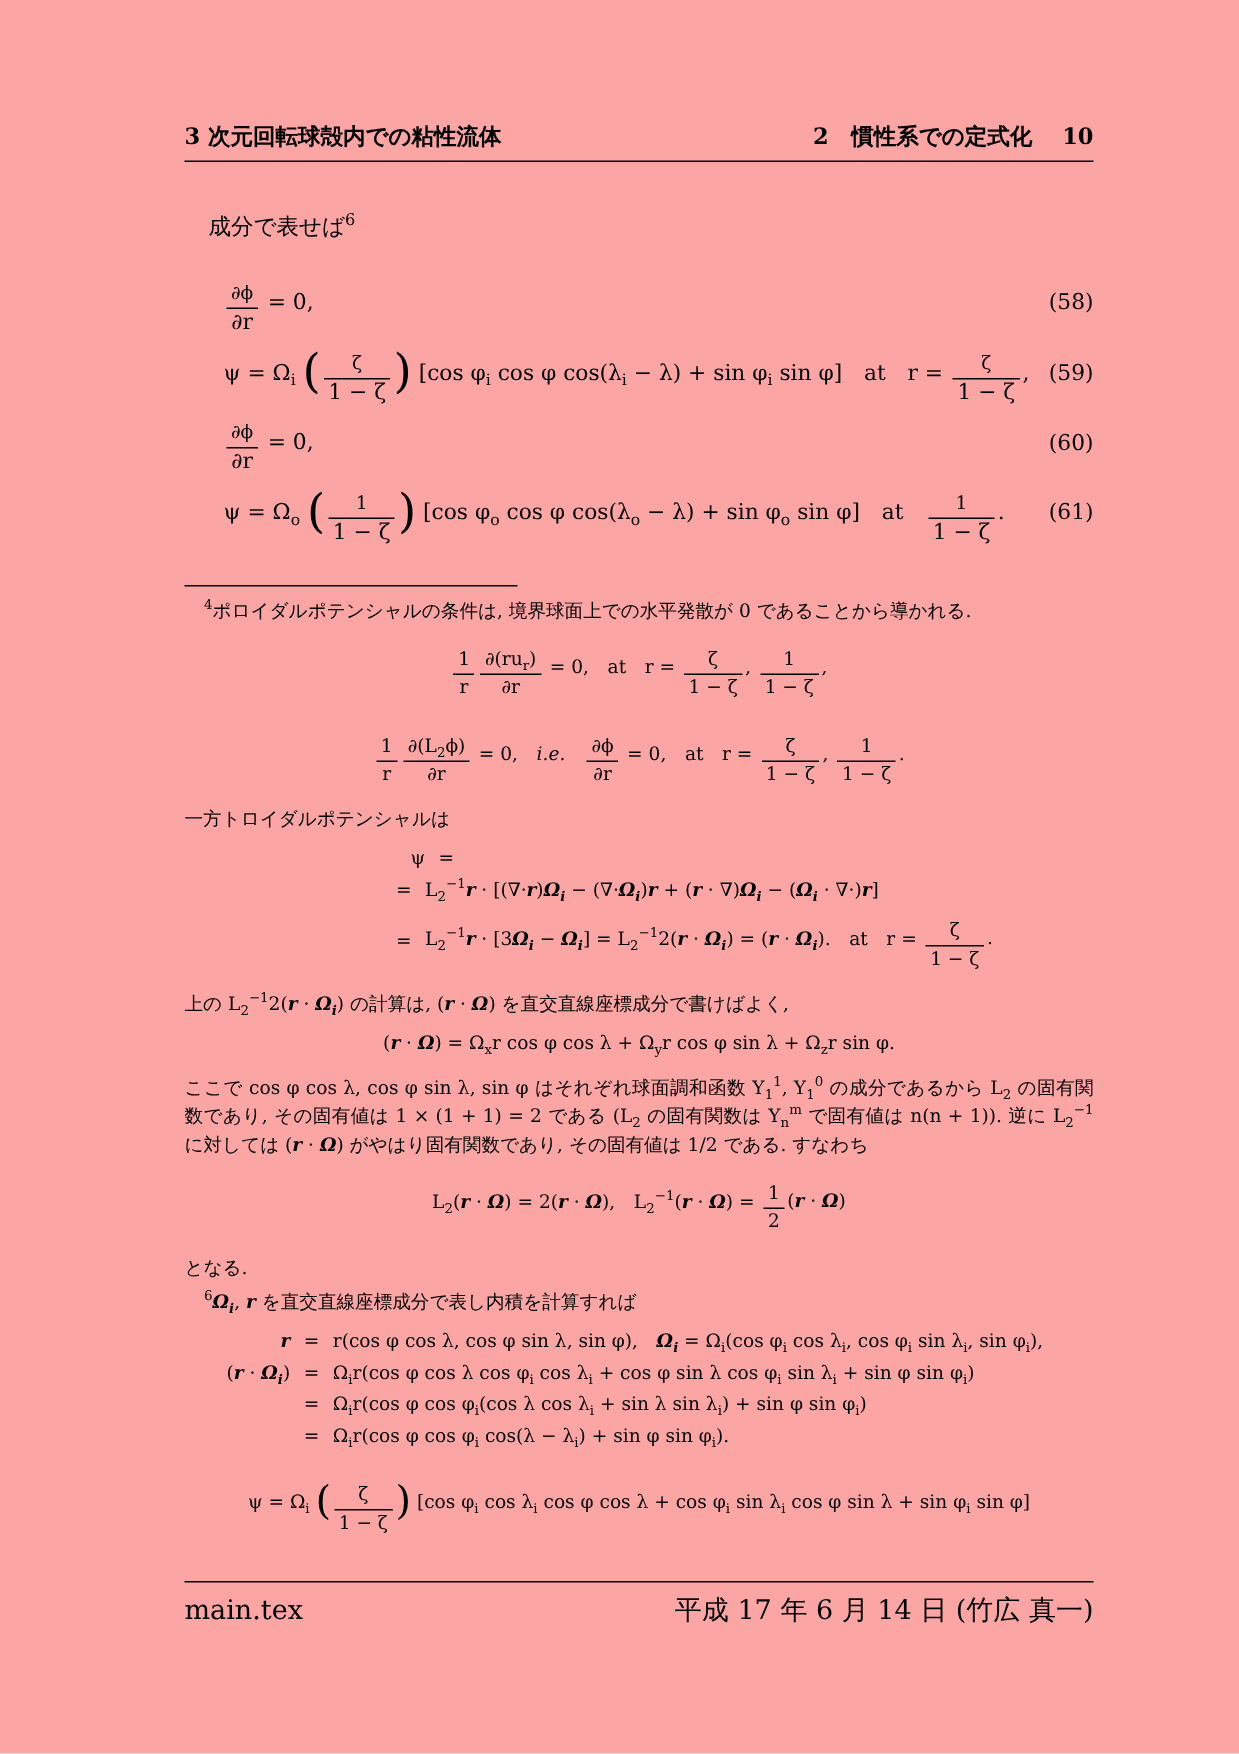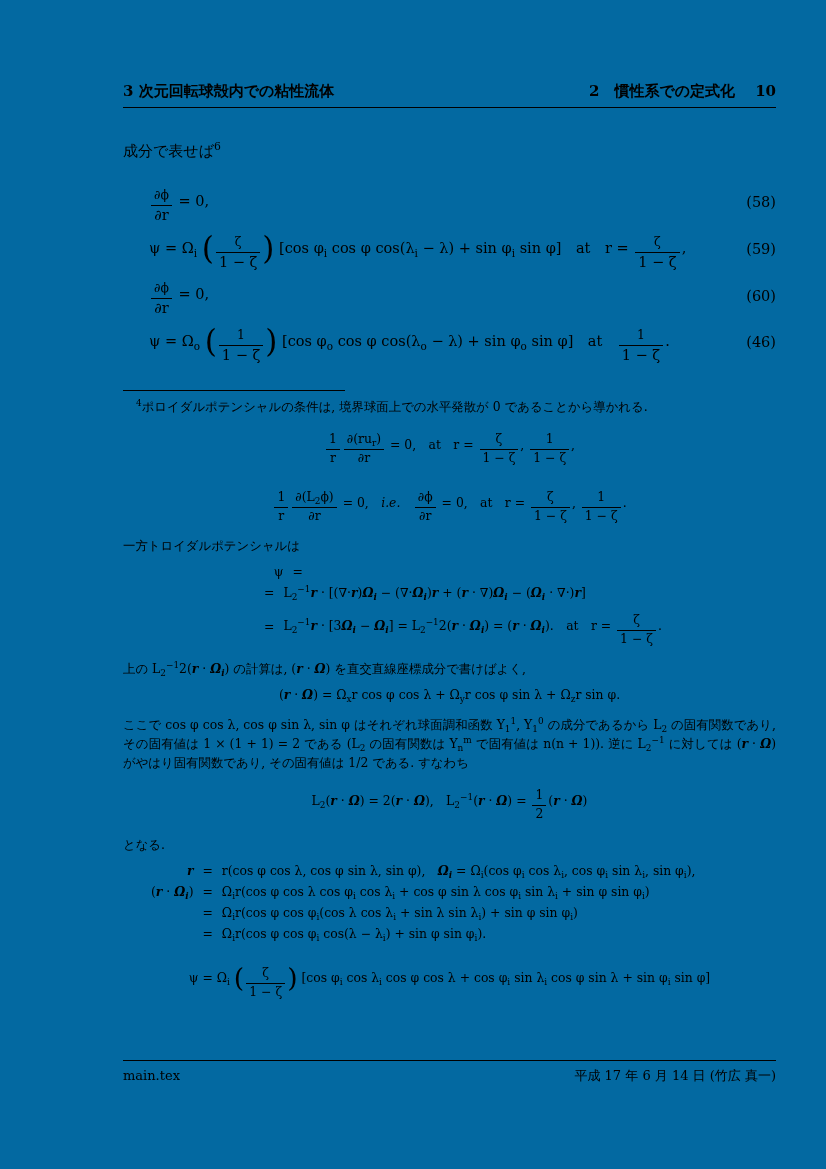--- a/index.html
+++ b/index.html
@@ -1,33 +1,33 @@
 <!DOCTYPE html>
 <html><head>
 <meta charset="utf-8">
 <style>
   html,body{margin:0;padding:0;background:#ffffff;}
   .page{
     position:relative;
     width:826px;height:1169px;
     box-sizing:border-box;
-    padding:82px 50px 84px 123px;
+    padding:82px 97px 84px 123px;
     display:flex;flex-direction:column;
     overflow:hidden;
-    background:#0369a1;color:#000000;
+    background:#fca5a5;color:#000000;
     font-family:"DejaVu Serif","Liberation Serif",serif;
     font-size:15px;
   }
   
   .hdr{display:flex;align-items:baseline;font-weight:bold;font-size:15px;line-height:18px;}
   .hdr .hs{margin-left:auto;}
   .hdr .hp{margin-left:20px;}
   .hrule{border-top:1.4px solid #000;margin-top:7px;}
   
-  .intro{margin:34px 0 0 0;}
+  .intro{margin:34px 0 0 16px;}
   
   .eqblock{margin-top:16px;}
   .eqrow{display:flex;align-items:center;margin:4px 0;font-size:14.5px;}
   .eqbody{margin-left:26px;white-space:nowrap;}
   .eqnum{margin-left:auto;padding-left:4px;}
   
   .mt{white-space:pre-wrap;}
   .frac{display:inline-block;vertical-align:middle;text-align:center;margin:0 2px;line-height:1.15;}
   .frac .fn{display:block;padding:0 3px 1px;border-bottom:1px solid #000;}
   .frac .fd{display:block;padding:1px 3px 0;}
@@ -44,21 +44,21 @@
   .fnalign{display:grid;grid-template-columns:max-content max-content max-content;
            justify-content:start;row-gap:6px;font-size:12.4px;margin:9px 0;align-items:center;}
   .fnalign .al{text-align:right;white-space:nowrap;}
   .fnalign .ar{padding:0 9px;}
   .fnalign .as{white-space:nowrap;}
   .a4{padding-left:132px;}
   .a6{padding-left:28px;}
   
   .ftr{margin-top:auto;}
   .frule{border-top:1px solid #000;}
-  .ftxt{display:flex;align-items:baseline;font-size:13px;padding-top:6px;justify-content:space-between;}
+  .ftxt{display:flex;align-items:baseline;font-size:18px;padding-top:6px;justify-content:space-between;}
   .ftxt .fr{margin-left:auto;}
 </style>
 </head>
 <body>
 
 <div class="page">
 
   <div class="hdr">
     <span class="ht">3 次元回転球殻内での粘性流体</span>
     <span class="hs">2　慣性系での定式化</span>
@@ -76,21 +76,21 @@
     <div class="eqrow">
       <span class="eqbody"><span class="mt">ψ = Ω<sub>i</sub> </span><span class="bigp">(</span><span class="frac"><span class="fn">ζ</span><span class="fd">1 − ζ</span></span><span class="bigp">)</span><span class="mt"> [cos φ<sub>i</sub> cos φ cos(λ<sub>i</sub> − λ) + sin φ<sub>i</sub> sin φ] at r = </span><span class="frac"><span class="fn">ζ</span><span class="fd">1 − ζ</span></span><span class="mt">,</span></span>
       <span class="eqnum">(59)</span>
     </div>
     <div class="eqrow">
       <span class="eqbody"><span class="frac"><span class="fn">∂ϕ</span><span class="fd">∂r</span></span><span class="mt"> = 0,</span></span>
       <span class="eqnum">(60)</span>
     </div>
     <div class="eqrow">
       <span class="eqbody"><span class="mt">ψ = Ω<sub>o</sub> </span><span class="bigp">(</span><span class="frac"><span class="fn">1</span><span class="fd">1 − ζ</span></span><span class="bigp">)</span><span class="mt"> [cos φ<sub>o</sub> cos φ cos(λ<sub>o</sub> − λ) + sin φ<sub>o</sub> sin φ] at </span><span class="frac"><span class="fn">1</span><span class="fd">1 − ζ</span></span><span class="mt">.</span></span>
-      <span class="eqnum">(46)</span>
+      <span class="eqnum">(61)</span>
     </div>
   </div>
 
   <div class="fnrule"></div>
 
   <p class="fn first indent"><sup>4</sup>ポロイダルポテンシャルの条件は, 境界球面上での水平発散が 0 であることから導かれる.</p>
   <div class="fneq"><span class="frac"><span class="fn">1</span><span class="fd">r</span></span><span class="frac"><span class="fn">∂(ru<sub>r</sub>)</span><span class="fd">∂r</span></span><span class="mt"> = 0, at r = </span><span class="frac"><span class="fn">ζ</span><span class="fd">1 − ζ</span></span><span class="mt">, </span><span class="frac"><span class="fn">1</span><span class="fd">1 − ζ</span></span><span class="mt">,</span></div>
   <div class="fneq"><span class="frac"><span class="fn">1</span><span class="fd">r</span></span><span class="frac"><span class="fn">∂(L<sub>2</sub>ϕ)</span><span class="fd">∂r</span></span><span class="mt"> = 0, <i>i.e.</i> </span><span class="frac"><span class="fn">∂ϕ</span><span class="fd">∂r</span></span><span class="mt"> = 0, at r = </span><span class="frac"><span class="fn">ζ</span><span class="fd">1 − ζ</span></span><span class="mt">, </span><span class="frac"><span class="fn">1</span><span class="fd">1 − ζ</span></span><span class="mt">.</span></div>
   <p class="fn">一方トロイダルポテンシャルは</p>
   <div class="fnalign a4">
@@ -102,20 +102,21 @@
       <span class="al"></span>
       <span class="ar">=</span>
       <span class="as"><span class="mt">L<sub>2</sub><sup>−1</sup><b class="v">r</b> · [3<b class="v">Ω<sub>i</sub></b> − <b class="v">Ω<sub>i</sub></b>] = L<sub>2</sub><sup>−1</sup>2(<b class="v">r</b> · <b class="v">Ω<sub>i</sub></b>) = (<b class="v">r</b> · <b class="v">Ω<sub>i</sub></b>). at r = </span><span class="frac"><span class="fn">ζ</span><span class="fd">1 − ζ</span></span><span class="mt">.</span></span>
     </div>
   <p class="fn">上の L<sub>2</sub><sup>−1</sup>2(<b class="v">r</b> · <b class="v">Ω<sub>i</sub></b>) の計算は, (<b class="v">r</b> · <b class="v">Ω</b>) を直交直線座標成分で書けばよく,</p>
   <div class="fneq"><span class="mt">(<b class="v">r</b> · <b class="v">Ω</b>) = Ω<sub>x</sub>r cos φ cos λ + Ω<sub>y</sub>r cos φ sin λ + Ω<sub>z</sub>r sin φ.</span></div>
   <p class="fn just">ここで cos φ cos λ, cos φ sin λ, sin φ はそれぞれ球面調和函数 Y<sub>1</sub><sup>1</sup>, Y<sub>1</sub><sup>0</sup> の成分であるから L<sub>2</sub> の固有関数であり, その固有値は 1 × (1 + 1) = 2 である (L<sub>2</sub> の固有関数は Y<sub>n</sub><sup>m</sup> で固有値は n(n + 1)). 逆に L<sub>2</sub><sup>−1</sup> に対しては (<b class="v">r</b> · <b class="v">Ω</b>) がやはり固有関数であり, その固有値は 1/2 である. すなわち</p>
   <div class="fneq"><span class="mt">L<sub>2</sub>(<b class="v">r</b> · <b class="v">Ω</b>) = 2(<b class="v">r</b> · <b class="v">Ω</b>), L<sub>2</sub><sup>−1</sup>(<b class="v">r</b> · <b class="v">Ω</b>) = </span><span class="frac"><span class="fn">1</span><span class="fd">2</span></span><span class="mt">(<b class="v">r</b> · <b class="v">Ω</b>)</span></div>
   <p class="fn">となる.</p>
 
+  <p class="fn indent"><sup>6</sup><b class="v">Ω<sub>i</sub></b>, <b class="v">r</b> を直交直線座標成分で表し内積を計算すれば</p>
   <div class="fnalign a6">
       <span class="al"><b class="v">r</b></span>
       <span class="ar">=</span>
       <span class="as"><span class="mt">r(cos φ cos λ, cos φ sin λ, sin φ), <b class="v">Ω<sub>i</sub></b> = Ω<sub>i</sub>(cos φ<sub>i</sub> cos λ<sub>i</sub>, cos φ<sub>i</sub> sin λ<sub>i</sub>, sin φ<sub>i</sub>),</span></span>
       <span class="al">(<b class="v">r</b> · <b class="v">Ω<sub>i</sub></b>)</span>
       <span class="ar">=</span>
       <span class="as"><span class="mt">Ω<sub>i</sub>r(cos φ cos λ cos φ<sub>i</sub> cos λ<sub>i</sub> + cos φ sin λ cos φ<sub>i</sub> sin λ<sub>i</sub> + sin φ sin φ<sub>i</sub>)</span></span>
       <span class="al"></span>
       <span class="ar">=</span>
       <span class="as"><span class="mt">Ω<sub>i</sub>r(cos φ cos φ<sub>i</sub>(cos λ cos λ<sub>i</sub> + sin λ sin λ<sub>i</sub>) + sin φ sin φ<sub>i</sub>)</span></span>

